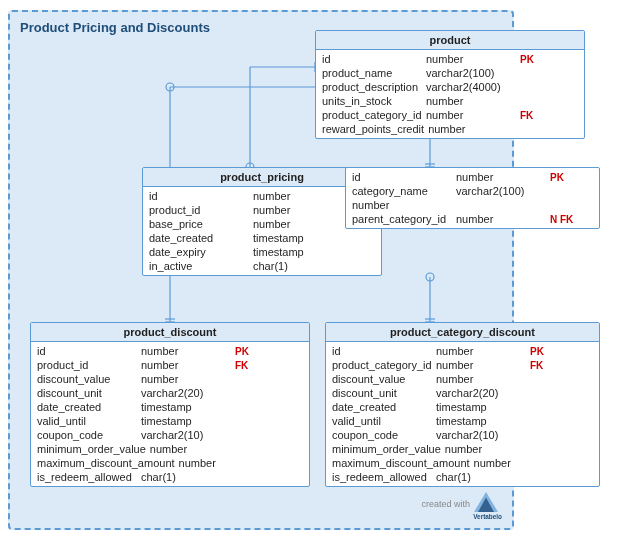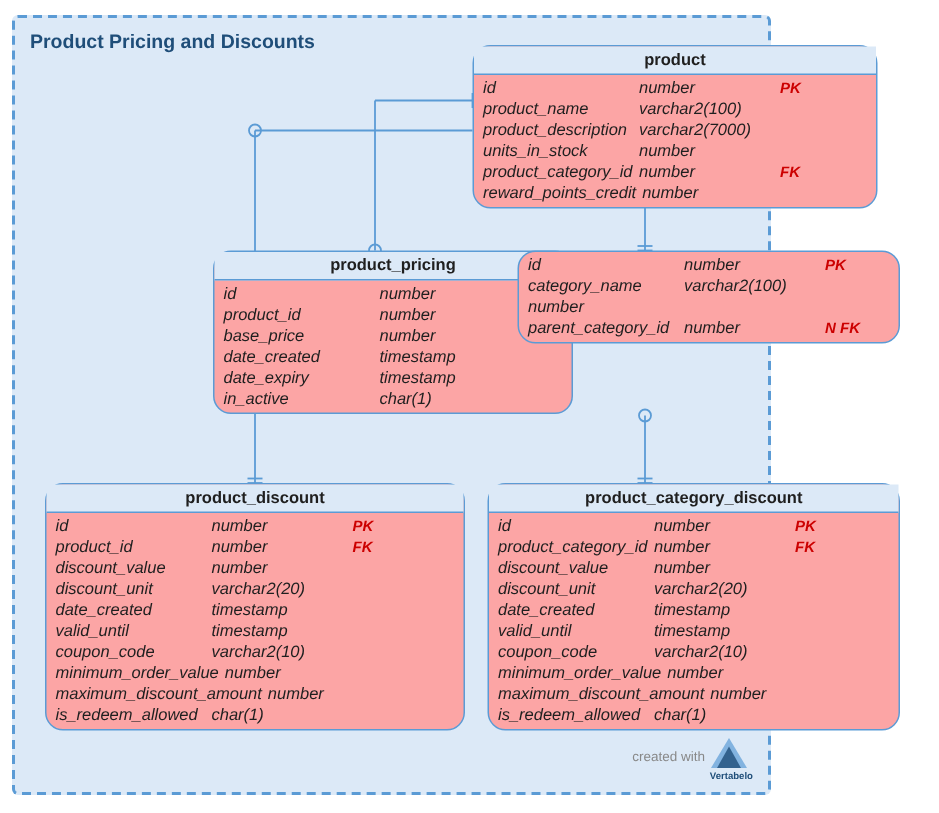--- a/index.html
+++ b/index.html
@@ -24,36 +24,35 @@
       position: absolute;
       top: 8px;
       left: 10px;
       font-weight: bold;
       font-size: 13px;
       color: #1f4e79;
     }
     
     .db-table {
       position: absolute;
-      background: #fca5a5;
+      background: #ffffff;
       border: 1px solid #5b9bd5;
-      border-radius: 12px;
+      border-radius: 2px;
     }
     .db-table-header {
       background: #dce9f7;
       border-bottom: 1px solid #5b9bd5;
       text-align: center;
       font-weight: bold;
       padding: 3px 8px;
       font-size: 11px;
       color: #1f1f1f;
     }
     .db-table-body {
       padding: 2px 0;
-      font-style: italic;
     }
     .db-table-row {
       display: flex;
       padding: 1px 6px;
       gap: 4px;
       align-items: center;
     }
     .col-name {
       min-width: 100px;
       color: #1f1f1f;
@@ -142,21 +141,21 @@
         <span class="col-type">number</span>
         <span class="col-key">PK</span>
       </div>
       <div class="db-table-row">
         <span class="col-name">product_name</span>
         <span class="col-type">varchar2(100)</span>
         <span class="col-key"></span>
       </div>
       <div class="db-table-row">
         <span class="col-name">product_description</span>
-        <span class="col-type">varchar2(7000)</span>
+        <span class="col-type">varchar2(4000)</span>
         <span class="col-key"></span>
       </div>
       <div class="db-table-row">
         <span class="col-name">units_in_stock</span>
         <span class="col-type">number</span>
         <span class="col-key"></span>
       </div>
       <div class="db-table-row">
         <span class="col-name">product_category_id</span>
         <span class="col-type">number</span>

